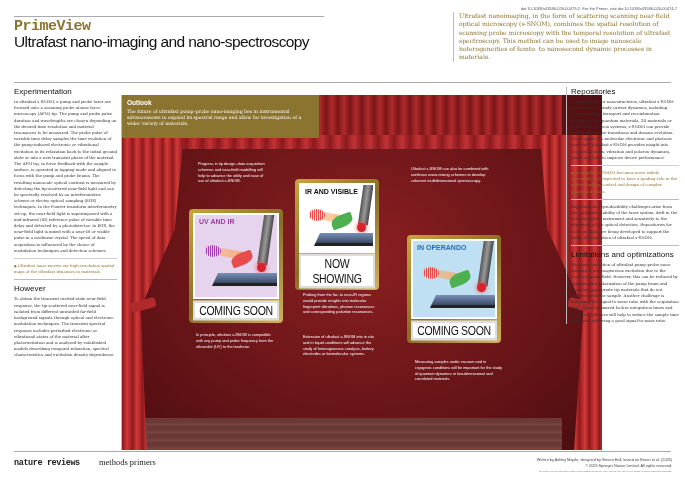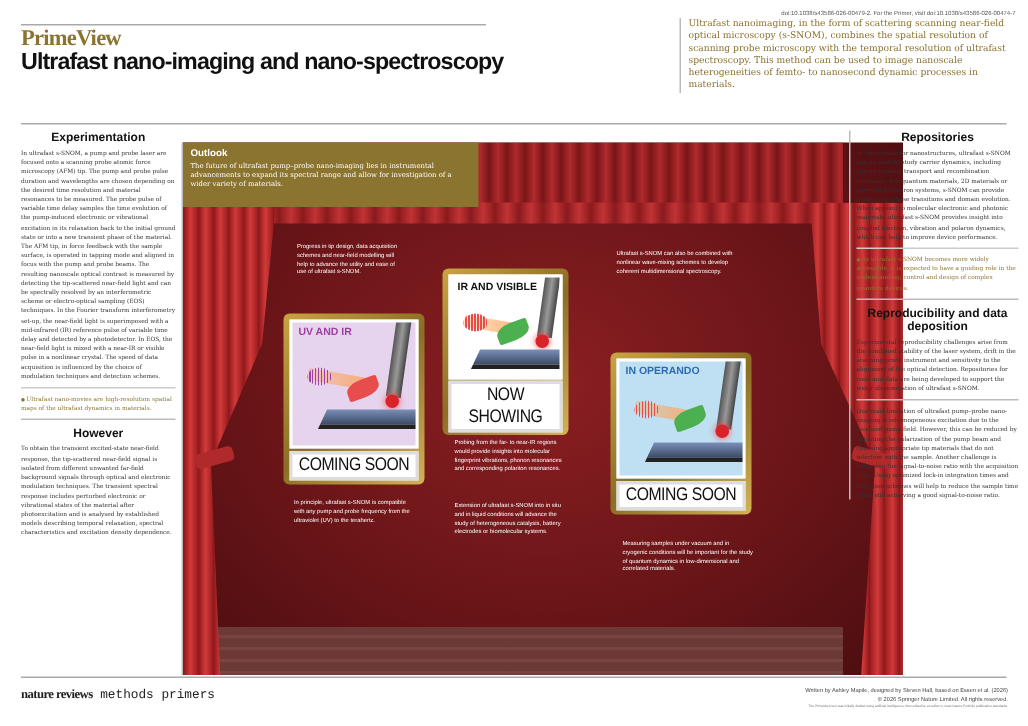--- a/index.html
+++ b/index.html
@@ -1,26 +1,26 @@
 <!DOCTYPE html>
 <html><head>
 <meta charset="utf-8">
 <style>
   * { box-sizing: border-box; margin: 0; padding: 0; }
   body { width: 685px; height: 484px; background: #fff; font-family: "DejaVu Serif", serif; position: relative; overflow: hidden; color: #222; }
   .doi { position: absolute; right: 8px; top: 6px; font-family: "Liberation Sans", sans-serif; font-size: 4px; color: #555; white-space: nowrap; }
   .top-rule { position: absolute; left: 14px; top: 16px; width: 310px; height: 1px; background: #aaa; }
-  .brand { position: absolute; left: 14px; top: 18px; font-family: Liberation Serif, serif; font-weight: bold; font-size: 15px; color: #8b7430; letter-spacing: -0.5px; text-align: center; }
-  .title { position: absolute; left: 14px; top: 33px; font-family: "Liberation Sans", sans-serif; font-weight: bold; font-size: 15.5px; color: #111; letter-spacing: -0.6px; white-space: nowrap; }
+  .brand { position: absolute; left: 14px; top: 18px; font-family: Liberation Mono, monospace; font-weight: bold; font-size: 15px; color: #8b7430; letter-spacing: -0.5px; text-align: center; }
+  .title { position: absolute; left: 14px; top: 33px; font-family: "Liberation Sans", sans-serif; font-weight: normal; font-size: 15.5px; color: #111; letter-spacing: -0.6px; white-space: nowrap; }
   .intro { position: absolute; left: 453px; top: 12px; width: 226px; border-left: 1px solid #bbb; padding-left: 5px; font-family: "DejaVu Serif", serif; font-size: 6.1px; line-height: 8.3px; color: #8b7430; }
   .mid-rule { position: absolute; left: 14px; top: 82px; width: 657px; height: 1px; background: #aaa; }
 
   .col-left { position: absolute; left: 14px; top: 87px; width: 103px; }
   .col-right { position: absolute; left: 566px; top: 87px; width: 113px; border-left: 1px solid #bbb; padding-left: 4px; }
-  h3 { font-family: "Liberation Sans", sans-serif; font-weight: bold; font-size: 8px; color: #111; margin-bottom: 3px; line-height: 9px; text-align: center; }
+  h3 { font-family: "Liberation Sans", sans-serif; font-weight: normal; font-size: 8px; color: #111; margin-bottom: 3px; line-height: 9px; }
   .body-text { font-size: 3.9px; line-height: 6.2px; color: #333; }
   .callout { font-size: 3.9px; line-height: 6.2px; color: #8b7430; border-top: 1px solid #ccc; padding-top: 4px; margin-top: 4px; margin-bottom: 4px; }
   .callout::before { content: "● "; font-size: 3px; }
   .sect-rule { height: 1px; background: #bbb; margin: 4px 0; }
 
   .stage { position: absolute; left: 121px; top: 95px; width: 481px; height: 355px; background: radial-gradient(ellipse at 50% 45%, #8b1f22 0%, #6a1518 55%, #4a0d10 100%); overflow: hidden; border-left: 1px solid #bbb; }
   .curtain-top { position: absolute; left: 0; top: 0; width: 440px; height: 53px; background: repeating-linear-gradient(90deg, #7a1518 0px, #b02a2c 6px, #7a1518 12px); }
   .valance { position: absolute; left: 0; top: 40px; width: 440px; height: 14px; background: repeating-linear-gradient(90deg, #8a1a1d 0px, #c23335 8px, #8a1a1d 16px); border-radius: 0 0 6px 6px; }
   .curtain-left { position: absolute; left: 0; top: 40px; width: 62px; height: 315px; background: repeating-linear-gradient(90deg, #8a1518 0px, #d23a3a 5px, #9a1d20 10px); border-radius: 0 0 30px 0; clip-path: polygon(0 0, 100% 0, 85% 30%, 30% 55%, 40% 100%, 0 100%); }
   .curtain-right { position: absolute; right: 0; top: 40px; width: 62px; height: 315px; background: repeating-linear-gradient(90deg, #9a1d20 0px, #d23a3a 5px, #8a1518 10px); clip-path: polygon(0 0, 100% 0, 100% 100%, 55% 100%, 70% 55%, 12% 30%); }
@@ -40,22 +40,22 @@
   .poster-status { margin-top: 3px; background: #fff; border: 2px solid #ddd; text-align: center; font-family: "Liberation Sans", sans-serif; font-size: 10.5px; font-weight: normal; color: #111; line-height: 13px; letter-spacing: -0.3px; transform: scaleY(1.15); }
   .tip { position: absolute; width: 10px; background: linear-gradient(90deg, #555, #999, #444); transform: rotate(8deg); }
   .spot { position: absolute; width: 9px; height: 9px; background: #d8232a; border-radius: 50%; box-shadow: 0 0 5px #f44; }
   .sample { position: absolute; height: 13px; background: linear-gradient(180deg, #7a90b8, #3b4a66); transform: skewX(-25deg); border-bottom: 3px solid #222; }
   .pulse { position: absolute; width: 16px; height: 12px; background: repeating-linear-gradient(90deg, transparent 0 1px, #e84d4d 1px 2px); border-radius: 50%; }
   .beam { position: absolute; height: 8px; background: linear-gradient(90deg, rgba(255,160,80,0.3), rgba(255,160,80,0.8)); transform: rotate(10deg); }
   .signal { position: absolute; width: 22px; height: 12px; border-radius: 50% 10% 50% 10%; transform: rotate(-20deg); }
 
   .footer-rule { position: absolute; left: 14px; top: 451px; width: 657px; height: 1px; background: #aaa; }
   .footer-logo { position: absolute; left: 14px; top: 457px; font-size: 8.5px; color: #222; white-space: nowrap; }
-  .footer-logo b { font-family: Liberation Serif, serif; font-weight: bold; letter-spacing: -0.4px; }
-  .footer-logo span { font-family: Liberation Mono, monospace; }
+  .footer-logo b { font-family: Liberation Mono, monospace; font-weight: bold; letter-spacing: -0.4px; }
+  .footer-logo span { font-family: Liberation Serif, serif; margin-left: 17px; }
   .credits { position: absolute; right: 13px; top: 458px; text-align: right; font-family: "Liberation Sans", sans-serif; font-size: 3.8px; line-height: 5.5px; color: #444; }
   .credits .tiny { font-size: 2.2px; line-height: 4px; color: #777; }
 </style>
 </head>
 <body>
 
 <div class="doi">doi:10.1038/s43586-026-00479-2. For the Primer, visit doi:10.1038/s43586-026-00474-7</div>
 <div class="top-rule"></div>
 <div class="brand">PrimeView</div>
 <div class="title">Ultrafast nano-imaging and nano-spectroscopy</div>
@@ -130,23 +130,23 @@
     </div>
     <div class="poster-status">COMING SOON</div>
   </div>
 </div>
 
 <div class="col-right">
   <h3>Repositories</h3>
   <p class="body-text">In semiconductor nanostructures, ultrafast s-SNOM can be used to study carrier dynamics, including carrier cooling, transport and recombination processes. For quantum materials, 2D materials or correlated electron systems, s-SNOM can provide insight into phase transitions and domain evolution. When applied to molecular electronic and photonic materials, ultrafast s-SNOM provides insight into coupled electron, vibration and polaron dynamics, which can help to improve device performance.</p>
   <p class="callout">As ultrafast s-SNOM becomes more widely accessible, it is expected to have a guiding role in the understanding, control and design of complex quantum devices.</p>
   <div class="sect-rule"></div>
-  <h3>Reproducibility and data deposition</h3>
   <p class="body-text">Experimental reproducibility challenges arise from the combined stability of the laser system, drift in the scanning probe instrument and sensitivity to the alignment of the optical detection. Repositories for code and data are being developed to support the wider dissemination of ultrafast s-SNOM.</p>
   <div class="sect-rule"></div>
+  <h3>Limitations and optimizations</h3>
   <p class="body-text">One main limitation of ultrafast pump–probe nano-imaging is inhomogeneous excitation due to the localized pump field. However, this can be reduced by adjusting the polarization of the pump beam and choosing appropriate tip materials that do not interfere with the sample. Another challenge is balancing the signal-to-noise ratio with the acquisition time. Using optimized lock-in integration times and detection schemes will help to reduce the sample time while still achieving a good signal-to-noise ratio.</p>
 </div>
 
 <div class="footer-rule"></div>
 <div class="footer-logo">
   <b>nature reviews</b><span> methods primers</span>
 </div>
 <div class="credits">
   <div>Written by Ashley Mapile, designed by Steven Hall, based on Essen et al. (2026)</div>
   <div>© 2026 Springer Nature Limited. All rights reserved.</div>

